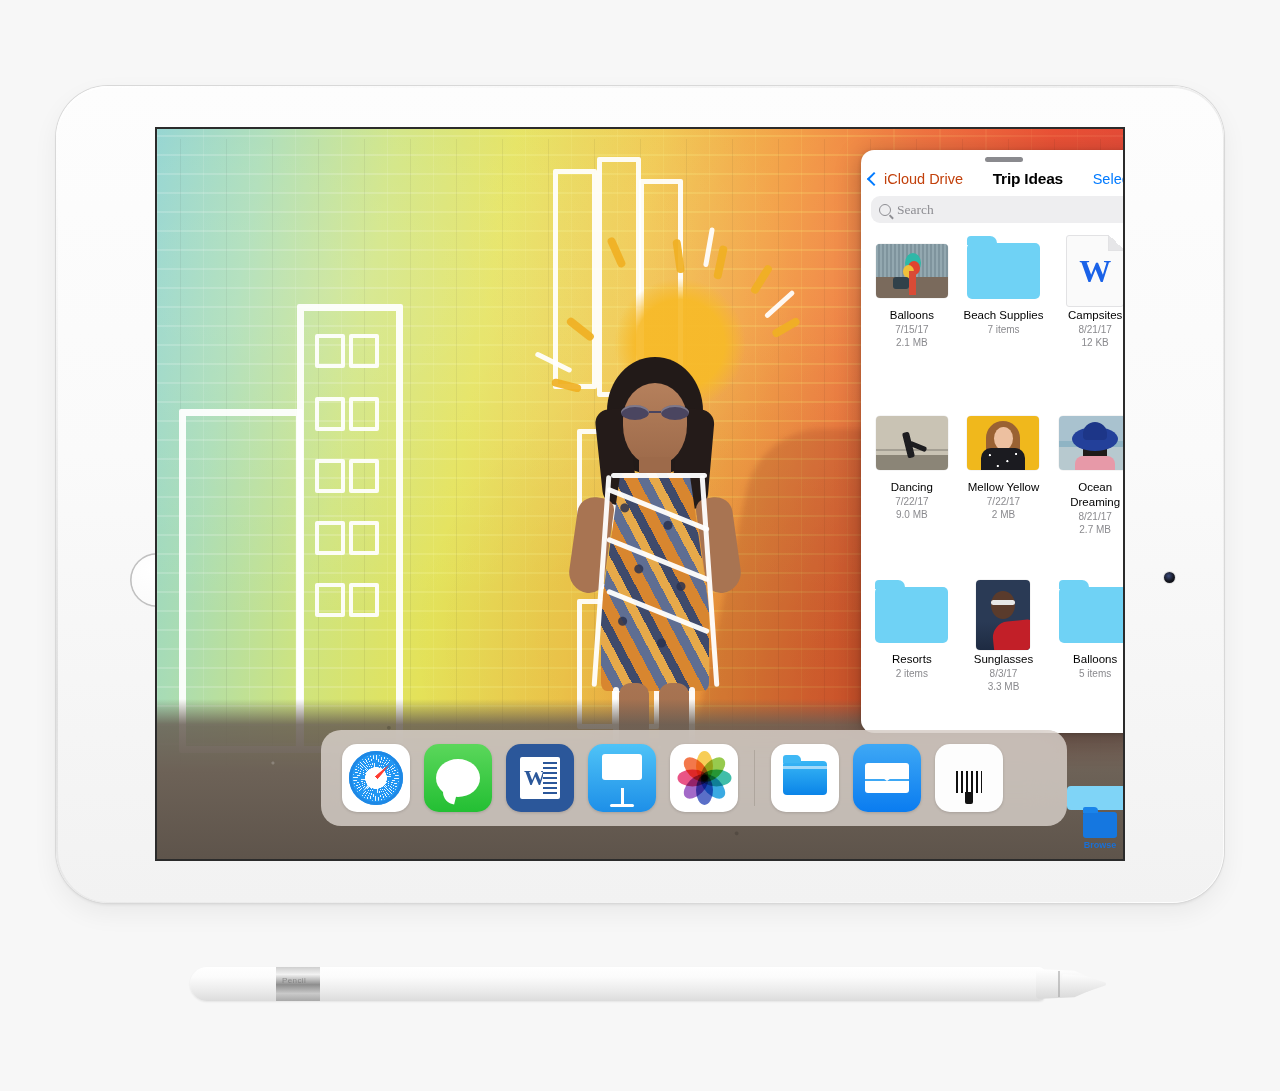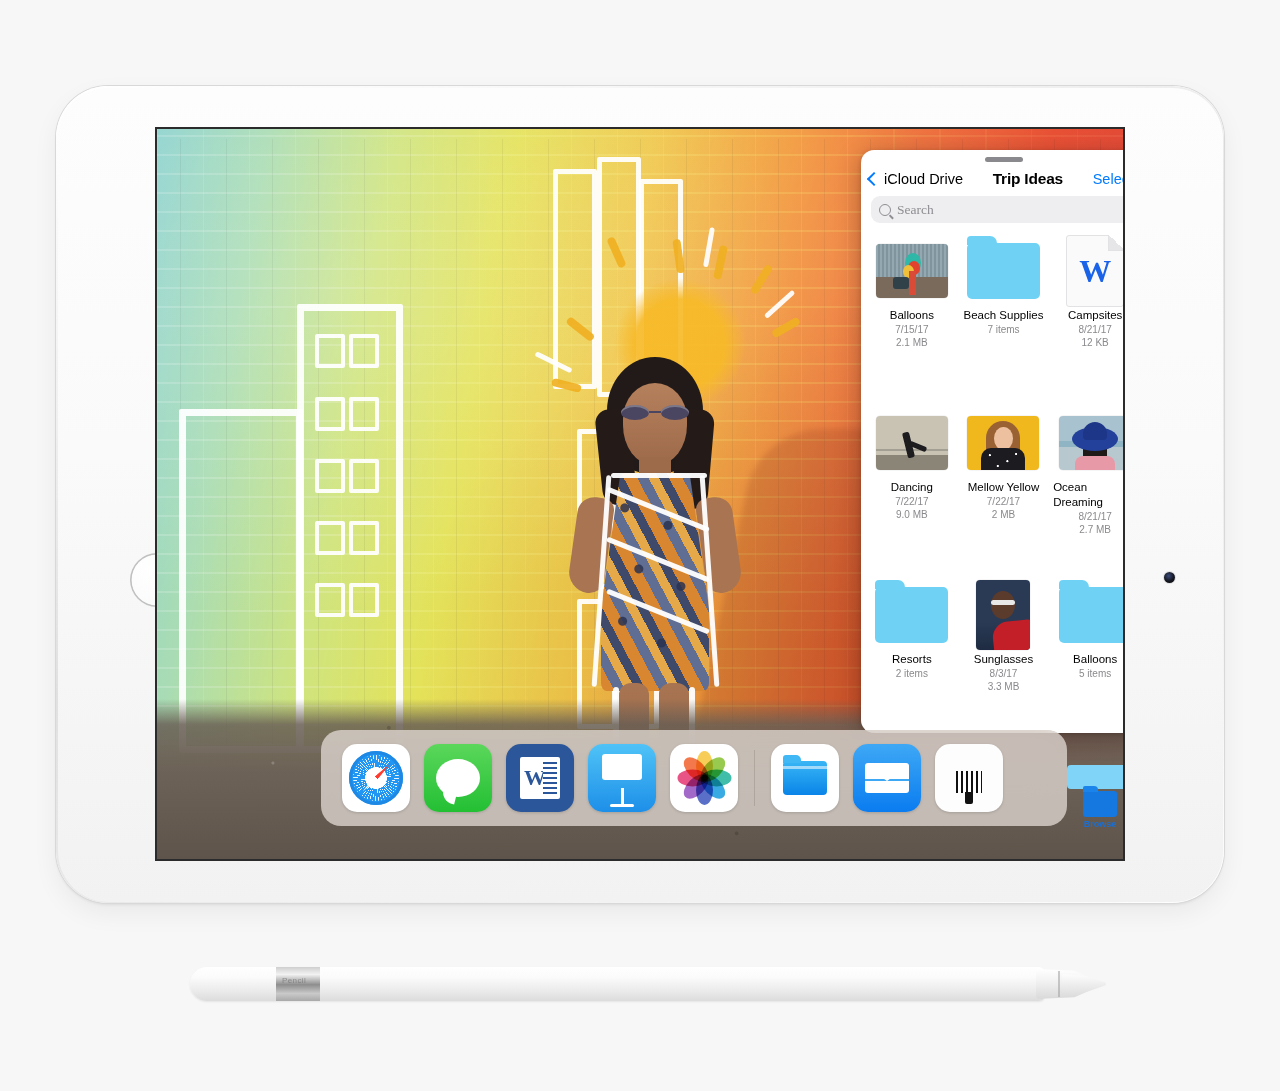--- a/index.html
+++ b/index.html
@@ -280,21 +280,21 @@
     margin: 7px auto 0;
     flex:none;
   }
   #panel-navbar {
     display:flex; align-items:center;
     padding: 8px 9px 8px 6px;
     flex:none;
   }
   #panel-back {
     display:flex; align-items:center;
-    color:#000000; font-size:14.5px; white-space:nowrap;
+    color:#c2410c; font-size:14.5px; white-space:nowrap;
     cursor:pointer;
   }
   #panel-back .chev {
     display:inline-block; width:8px; height:8px;
     border-left:2.3px solid #007aff; border-bottom:2.3px solid #007aff;
     transform: rotate(45deg);
     margin-right: 5px; margin-left:2px;
   }
   #panel-title {
     flex:1; text-align:center;
@@ -375,21 +375,21 @@
   }
   .doc::after {
     content:"";
     position:absolute; right:-1px; top:-1px;
     width:15px; height:15px;
     background: linear-gradient(225deg, #ffffff 50%, #e6e6e8 50%);
     border-left:1px solid #e2e2e4;
     border-bottom:1px solid #e2e2e4;
   }
   .file-name {
-    font-size:11.5px; color:#000; line-height:1.3;
+    font-size:11.5px; color:#000; text-align:center; line-height:1.3;
     max-width:84px;
   }
   .file-meta {
     font-size:10px; color:#8a8a8e; text-align:center; line-height:1.35;
   }
 
   
   .pic-balloons { background: linear-gradient(180deg,#93a8b0 0 62%, #7a6a5c 62% 100%); }
   .pic-balloons .fence {
     position:absolute; left:0; right:0; top:0; height:62%;
@@ -543,21 +543,21 @@
   .ic-tool { background:#fdfdfd; display:flex;align-items:center;justify-content:center;}
   .ic-tool .head { width:26px;height:10px;background:#111;border-radius:1px;}
   .ic-tool .shaft { position:absolute; left:50%; top:27px; width:26px;height:22px;margin-left:-13px;
     background: repeating-linear-gradient(90deg,#111 0 2px,#fff 2px 5px);}
   .ic-tool .tip { position:absolute; left:50%; top:48px; width:8px;height:12px;margin-left:-4px;background:#111; border-radius:0 0 2px 2px;}
 
   
   #browse-peek {
     position:absolute;
     left: 900px;  
-    top: 640px;   
+    top: 661px;   
     width: 86px;
     text-align:center;
   }
   #browse-peek .big-fold {
     position:absolute; left:10px; top:-4px; width:82px; height:24px;
     background:#7fd4f7; border-radius:4px;
   }
   #browse-peek .small-fold {
     width:34px;height:26px;background:#1577e0;border-radius:3px;
     margin: 22px auto 2px; position:relative;

